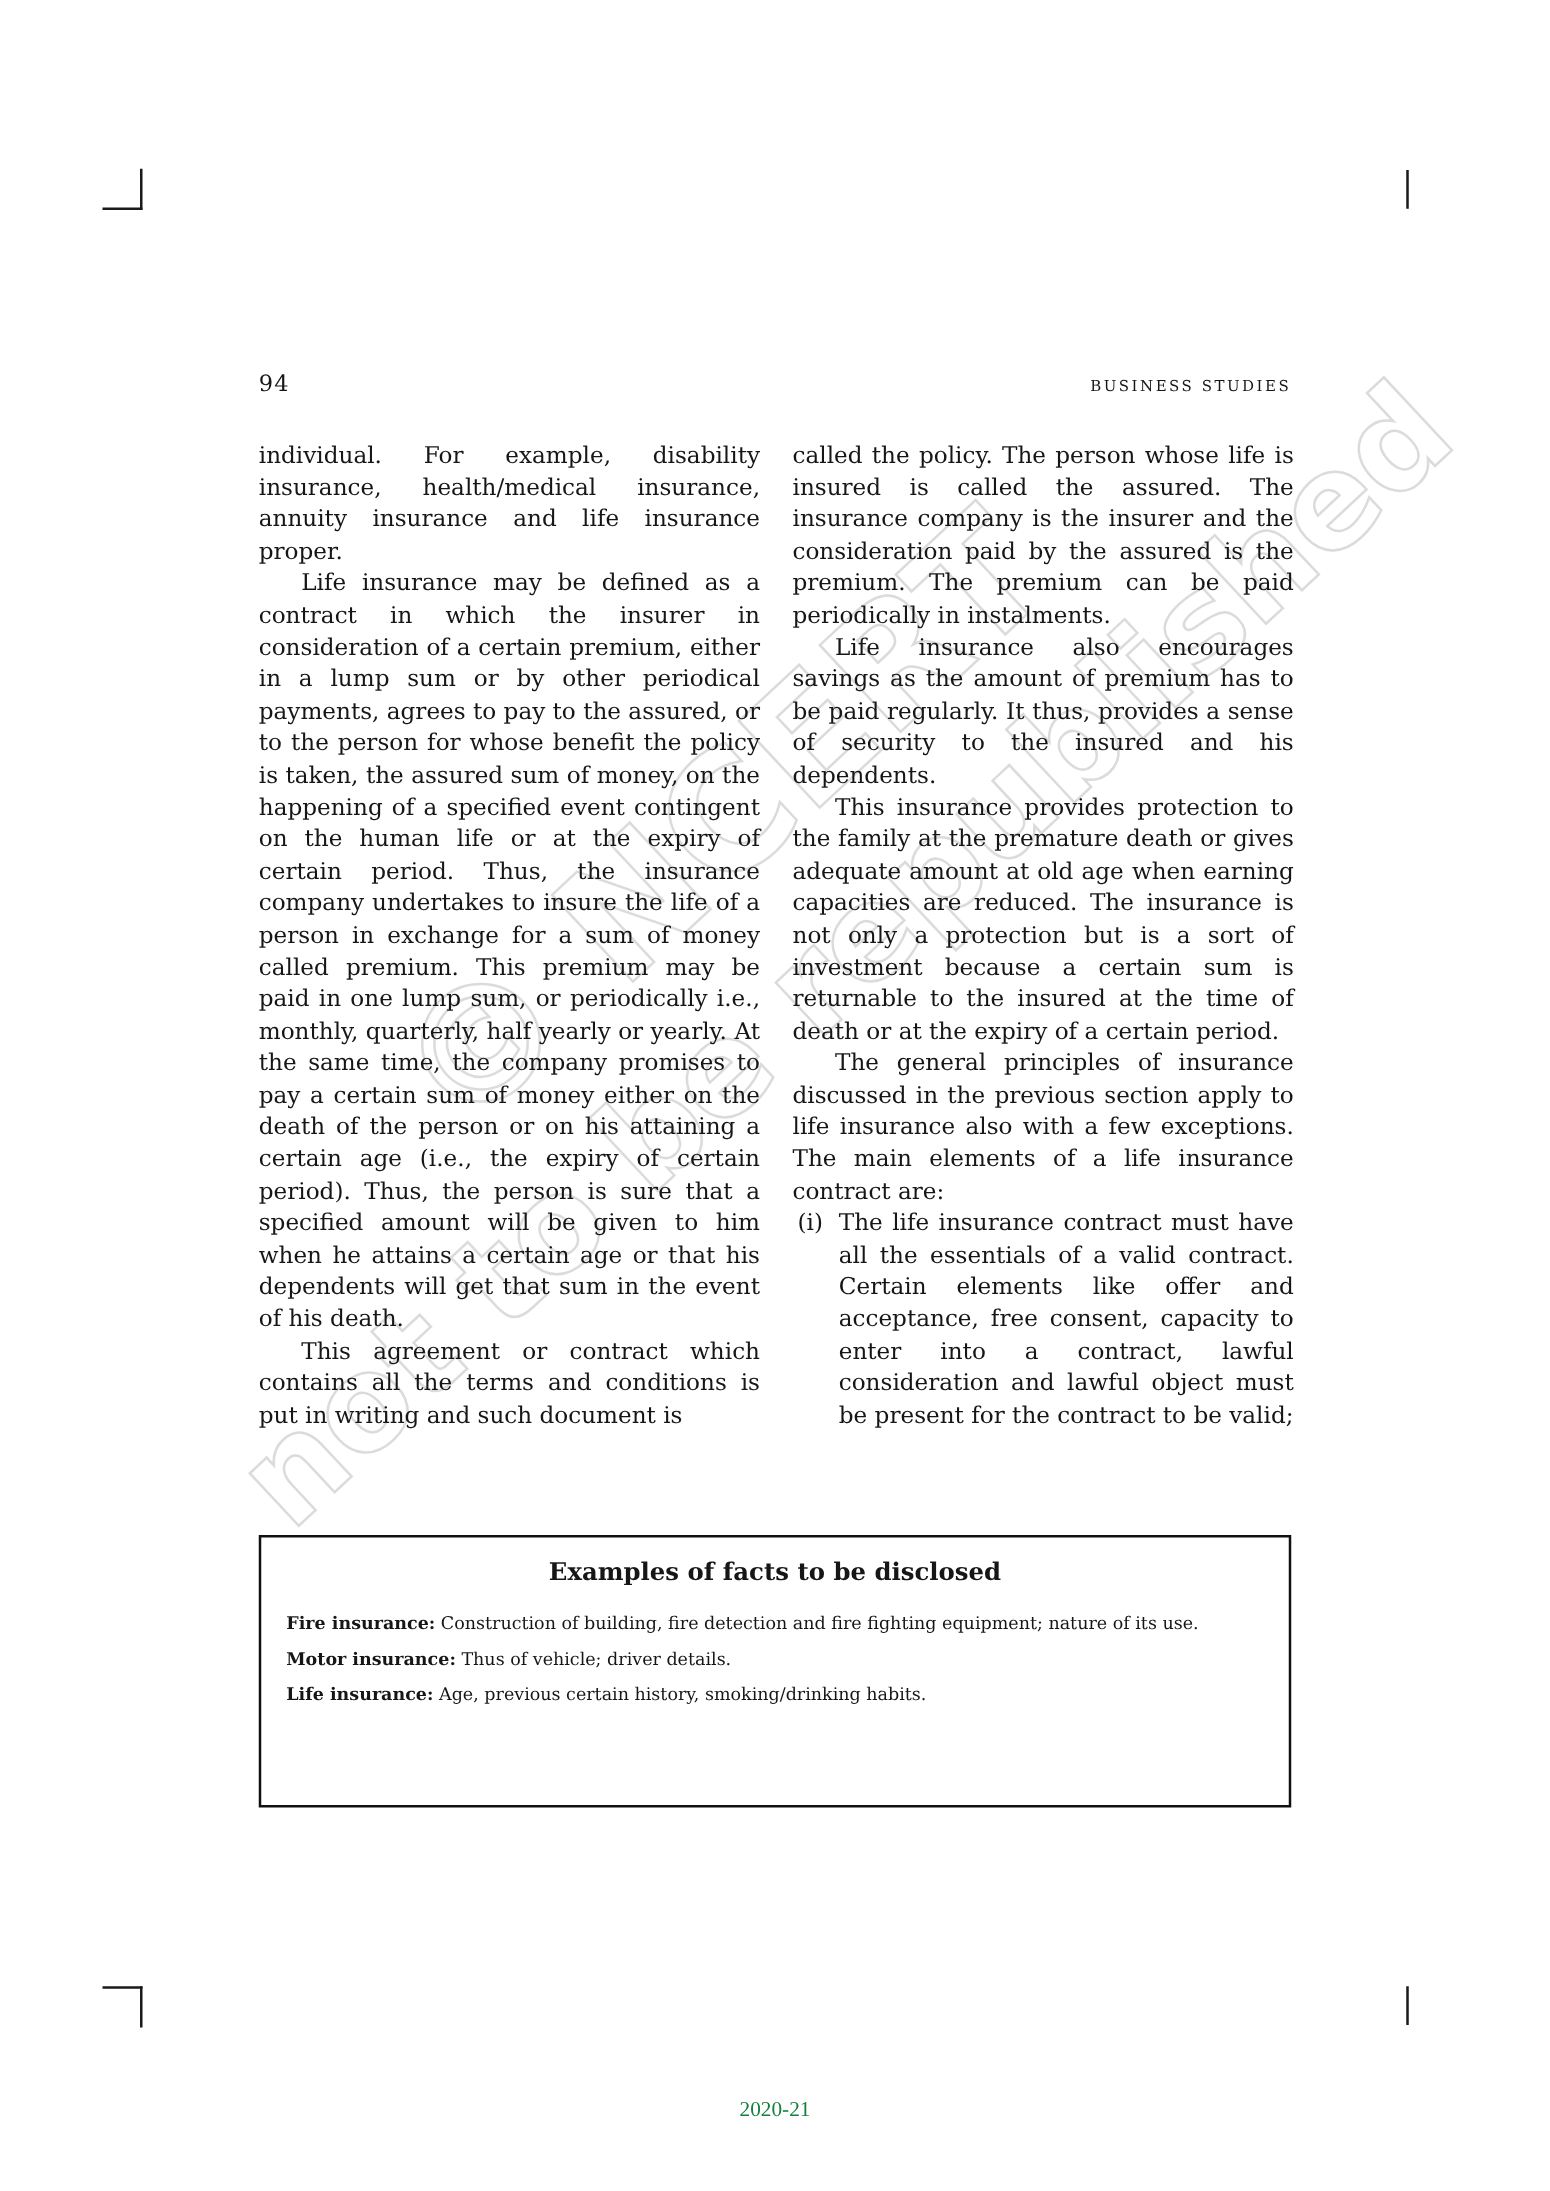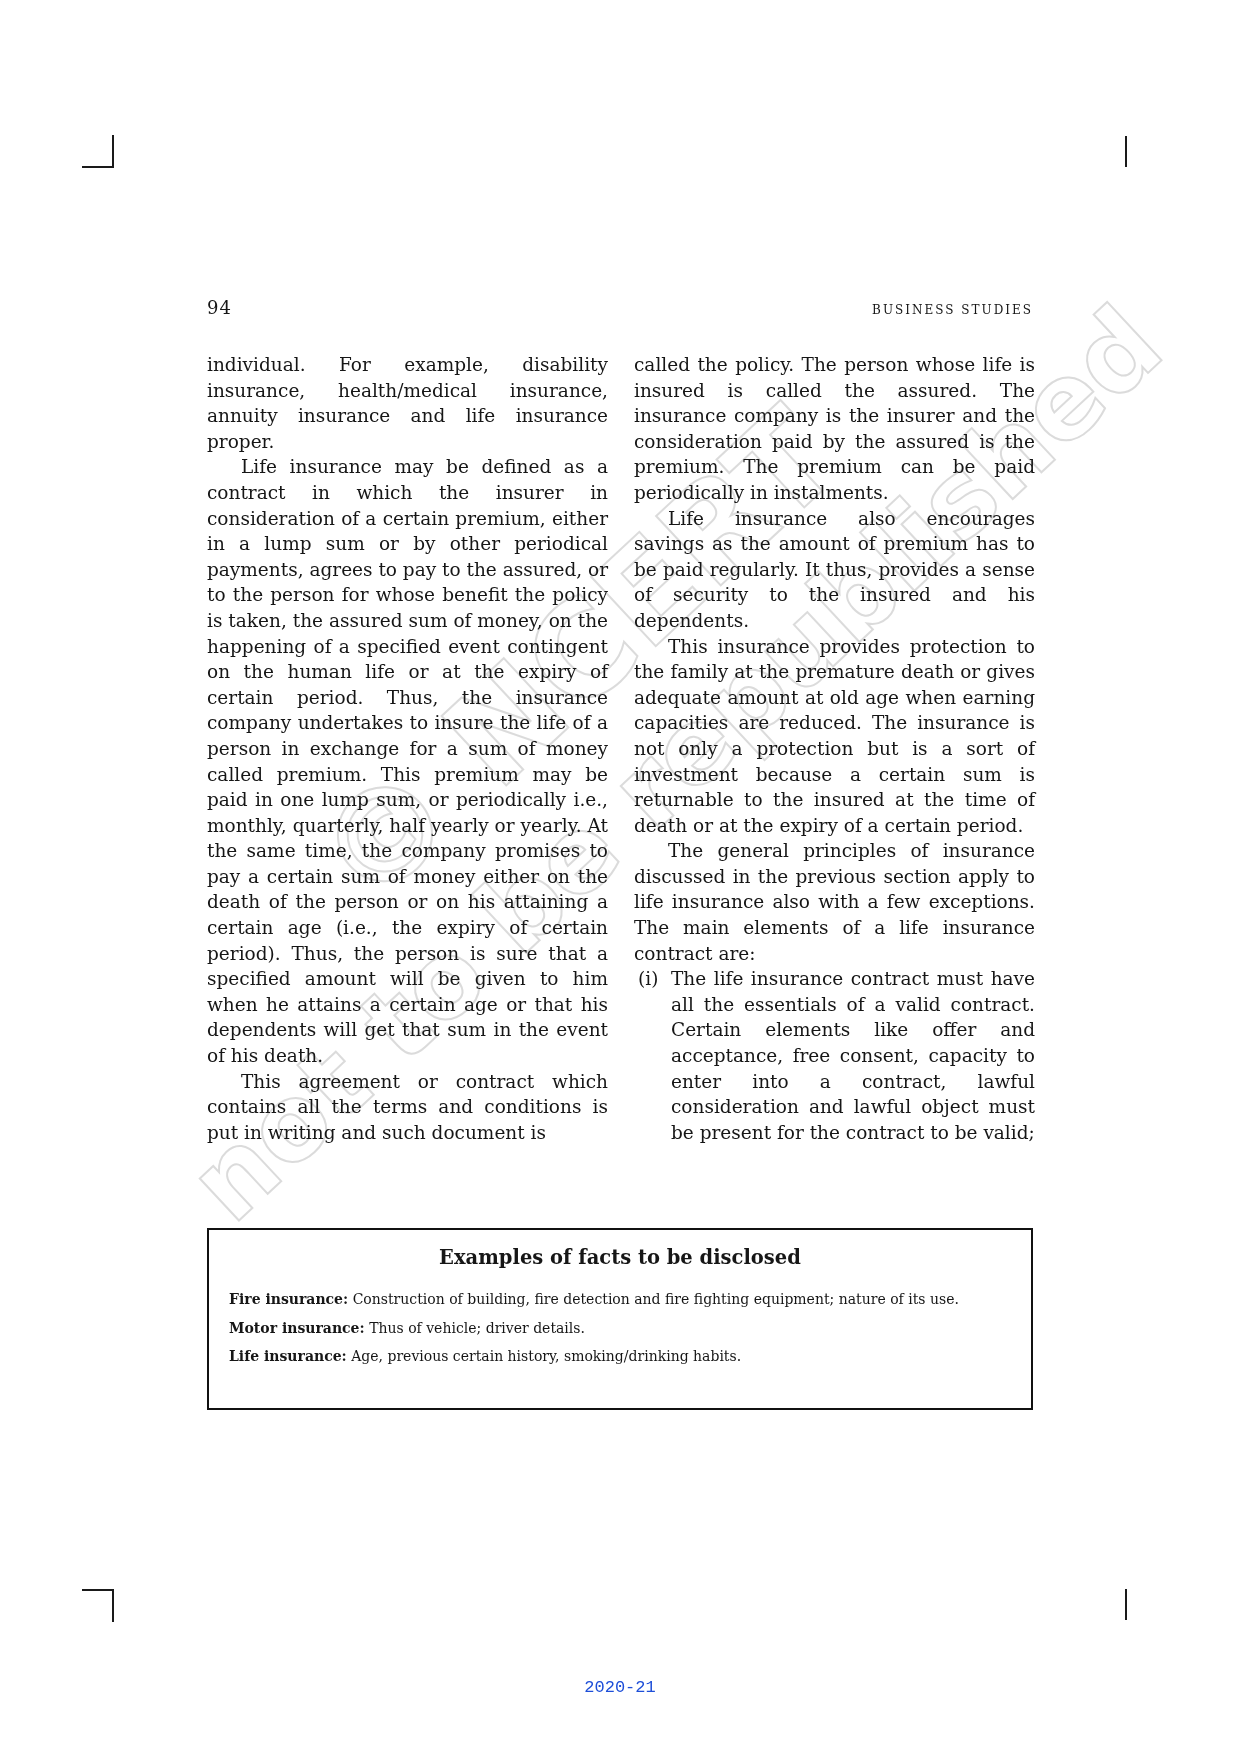--- a/index.html
+++ b/index.html
@@ -37,41 +37,41 @@
   }
   .col p { margin:0; }
   .col p.indent { text-indent:34px; }
 
   .list-item { position:relative; padding-left:37px; }
   .list-item .marker { position:absolute; left:4px; top:0; }
   .list-item p { margin:0; text-align:justify; }
 
   
   .disclosure-box {
-    position:absolute; left:207px; top:1228px; width:826px; height:182px;
+    position:absolute; left:207px; top:1228px; width:826px; height:218px;
     box-sizing:border-box;
     border:2.5px solid #111;
     padding:12px 20px 10px 20px;
     background:transparent;
   }
   .disclosure-box .box-title {
     text-align:center; font-weight:bold; font-size:19.5px;
     margin:4px 0 16px 0;
   }
   .disclosure-box .box-item {
     font-size:14px; line-height:28.5px; text-align:justify;
   }
   .disclosure-box .box-item strong { font-weight:bold; }
 
   
   .footer {
     position:absolute; left:0; top:1678px; width:1240px;
     text-align:center;
-    font-family:Liberation Mono, monospace;
-    font-size:17px; color:#1d4ed8;
+    font-family:Liberation Serif, serif;
+    font-size:17px; color:#15803d;
   }
 
   
   .watermark {
     position:absolute; left:-90px; top:560px; width:1420px;
     transform:rotate(-43deg);
     text-align:center;
     font-family:"DejaVu Sans", sans-serif;
     font-weight:bold;
     color:transparent;

